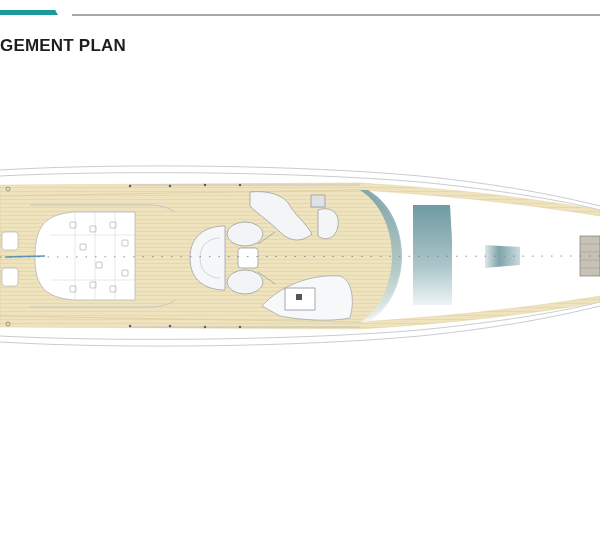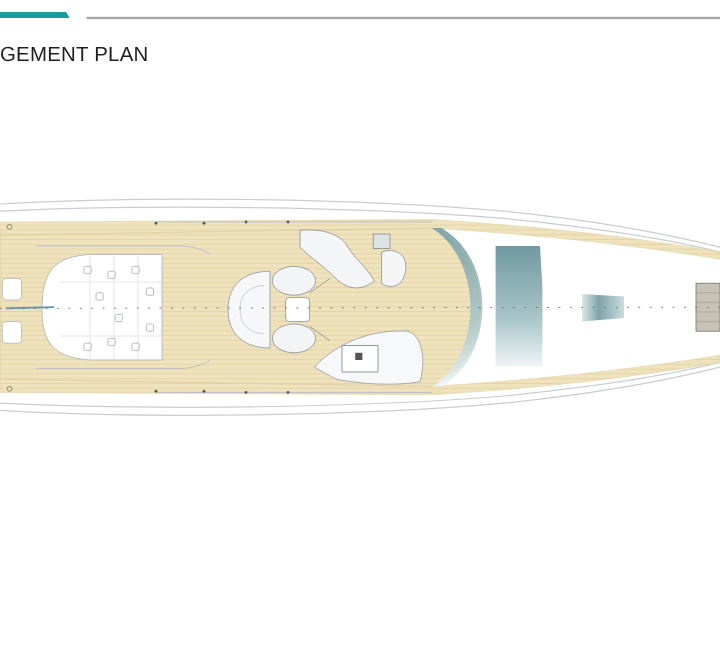--- a/index.html
+++ b/index.html
@@ -1,19 +1,19 @@
 <!DOCTYPE html>
 <html><head>
   <meta charset="utf-8">
   <style>
     html, body { margin: 0; padding: 0; background: #ffffff; }
     body { width: 600px; height: 540px; position: relative; overflow: hidden; font-family: "Liberation Sans", sans-serif; }
     .accent-bar { position: absolute; left: 0; top: 10px; width: 58px; height: 5px; background: #1a9a9a; clip-path: polygon(0 0, 95% 0, 100% 100%, 0 100%); }
     .rule { position: absolute; left: 72px; top: 14px; width: 528px; height: 2px; background: #a8a8a8; }
-    .title { position: absolute; left: 0; top: 36px; font-size: 17px; letter-spacing: 0.2px; color: #1e1e1e; font-family: "Liberation Sans", sans-serif; white-space: nowrap; }
+    .title { position: absolute; left: 0; top: 36px; font-size: 17px; letter-spacing: 0.2px; color: #1e1e1e; font-family: "Liberation Sans", sans-serif; white-space: nowrap; font-weight: bold; }
     .plan { position: absolute; left: 0; top: 150px; width: 600px; height: 210px; }
   </style>
 </head>
 <body>
 
 <div class="accent-bar"></div>
 <div class="rule"></div>
 <div class="title">GEMENT PLAN</div>
 
 <div class="plan">

